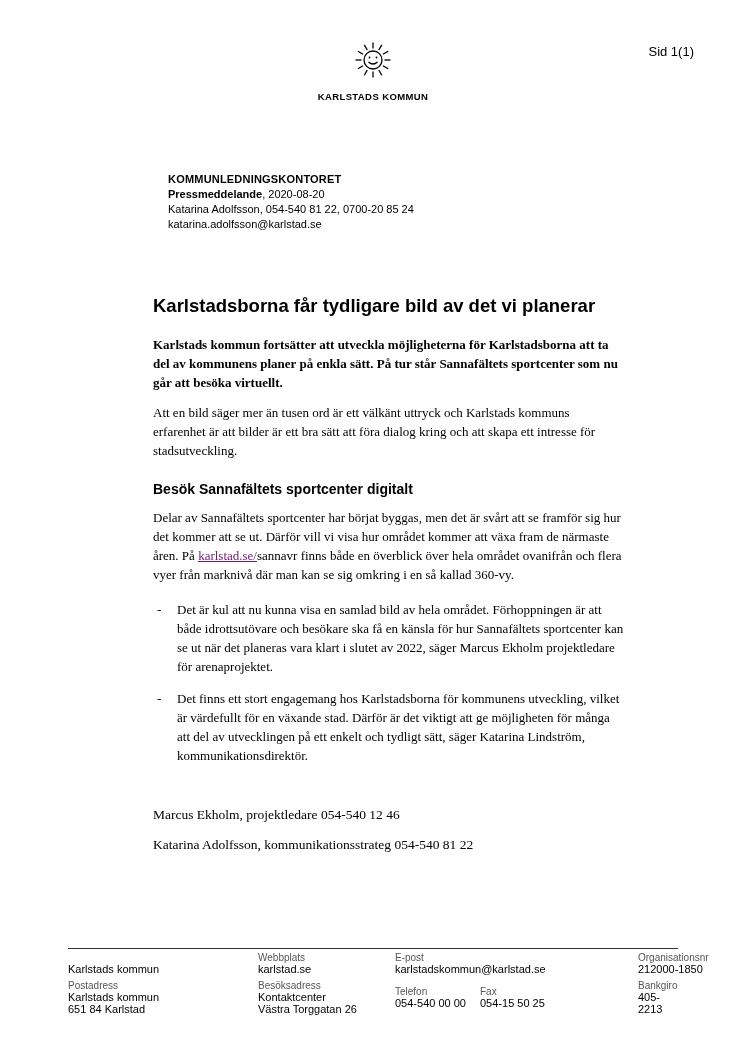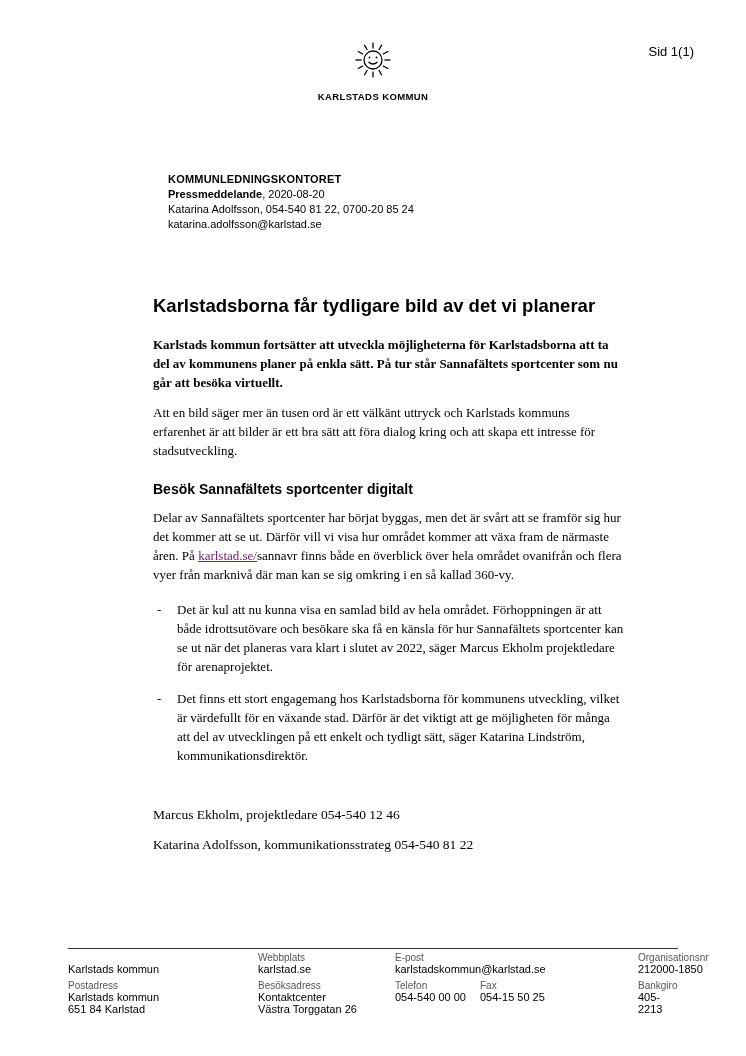--- a/index.html
+++ b/index.html
@@ -81,21 +81,21 @@
     padding-top:4px;
   }
   .footer-row{
     display:grid;
     grid-template-columns:190px 137px 243px 1fr;
   }
   .footer-row.row1{align-items:end;}
   .footer-row.row2{margin-top:6px;}
   .f-label{font-size:10px;color:#555;line-height:10px;}
   .f-value{font-size:11px;color:#000;line-height:12px;}
-  .tel-fax{display:flex;}
+  .tel-fax{display:flex;align-items:center;}
   .tel-cell{width:85px;}
 </style>
 </head>
 <body>
 
 <div class="page">
 
   <div class="page-number">Sid 1(1)</div>
 
   <div class="logo-block">

